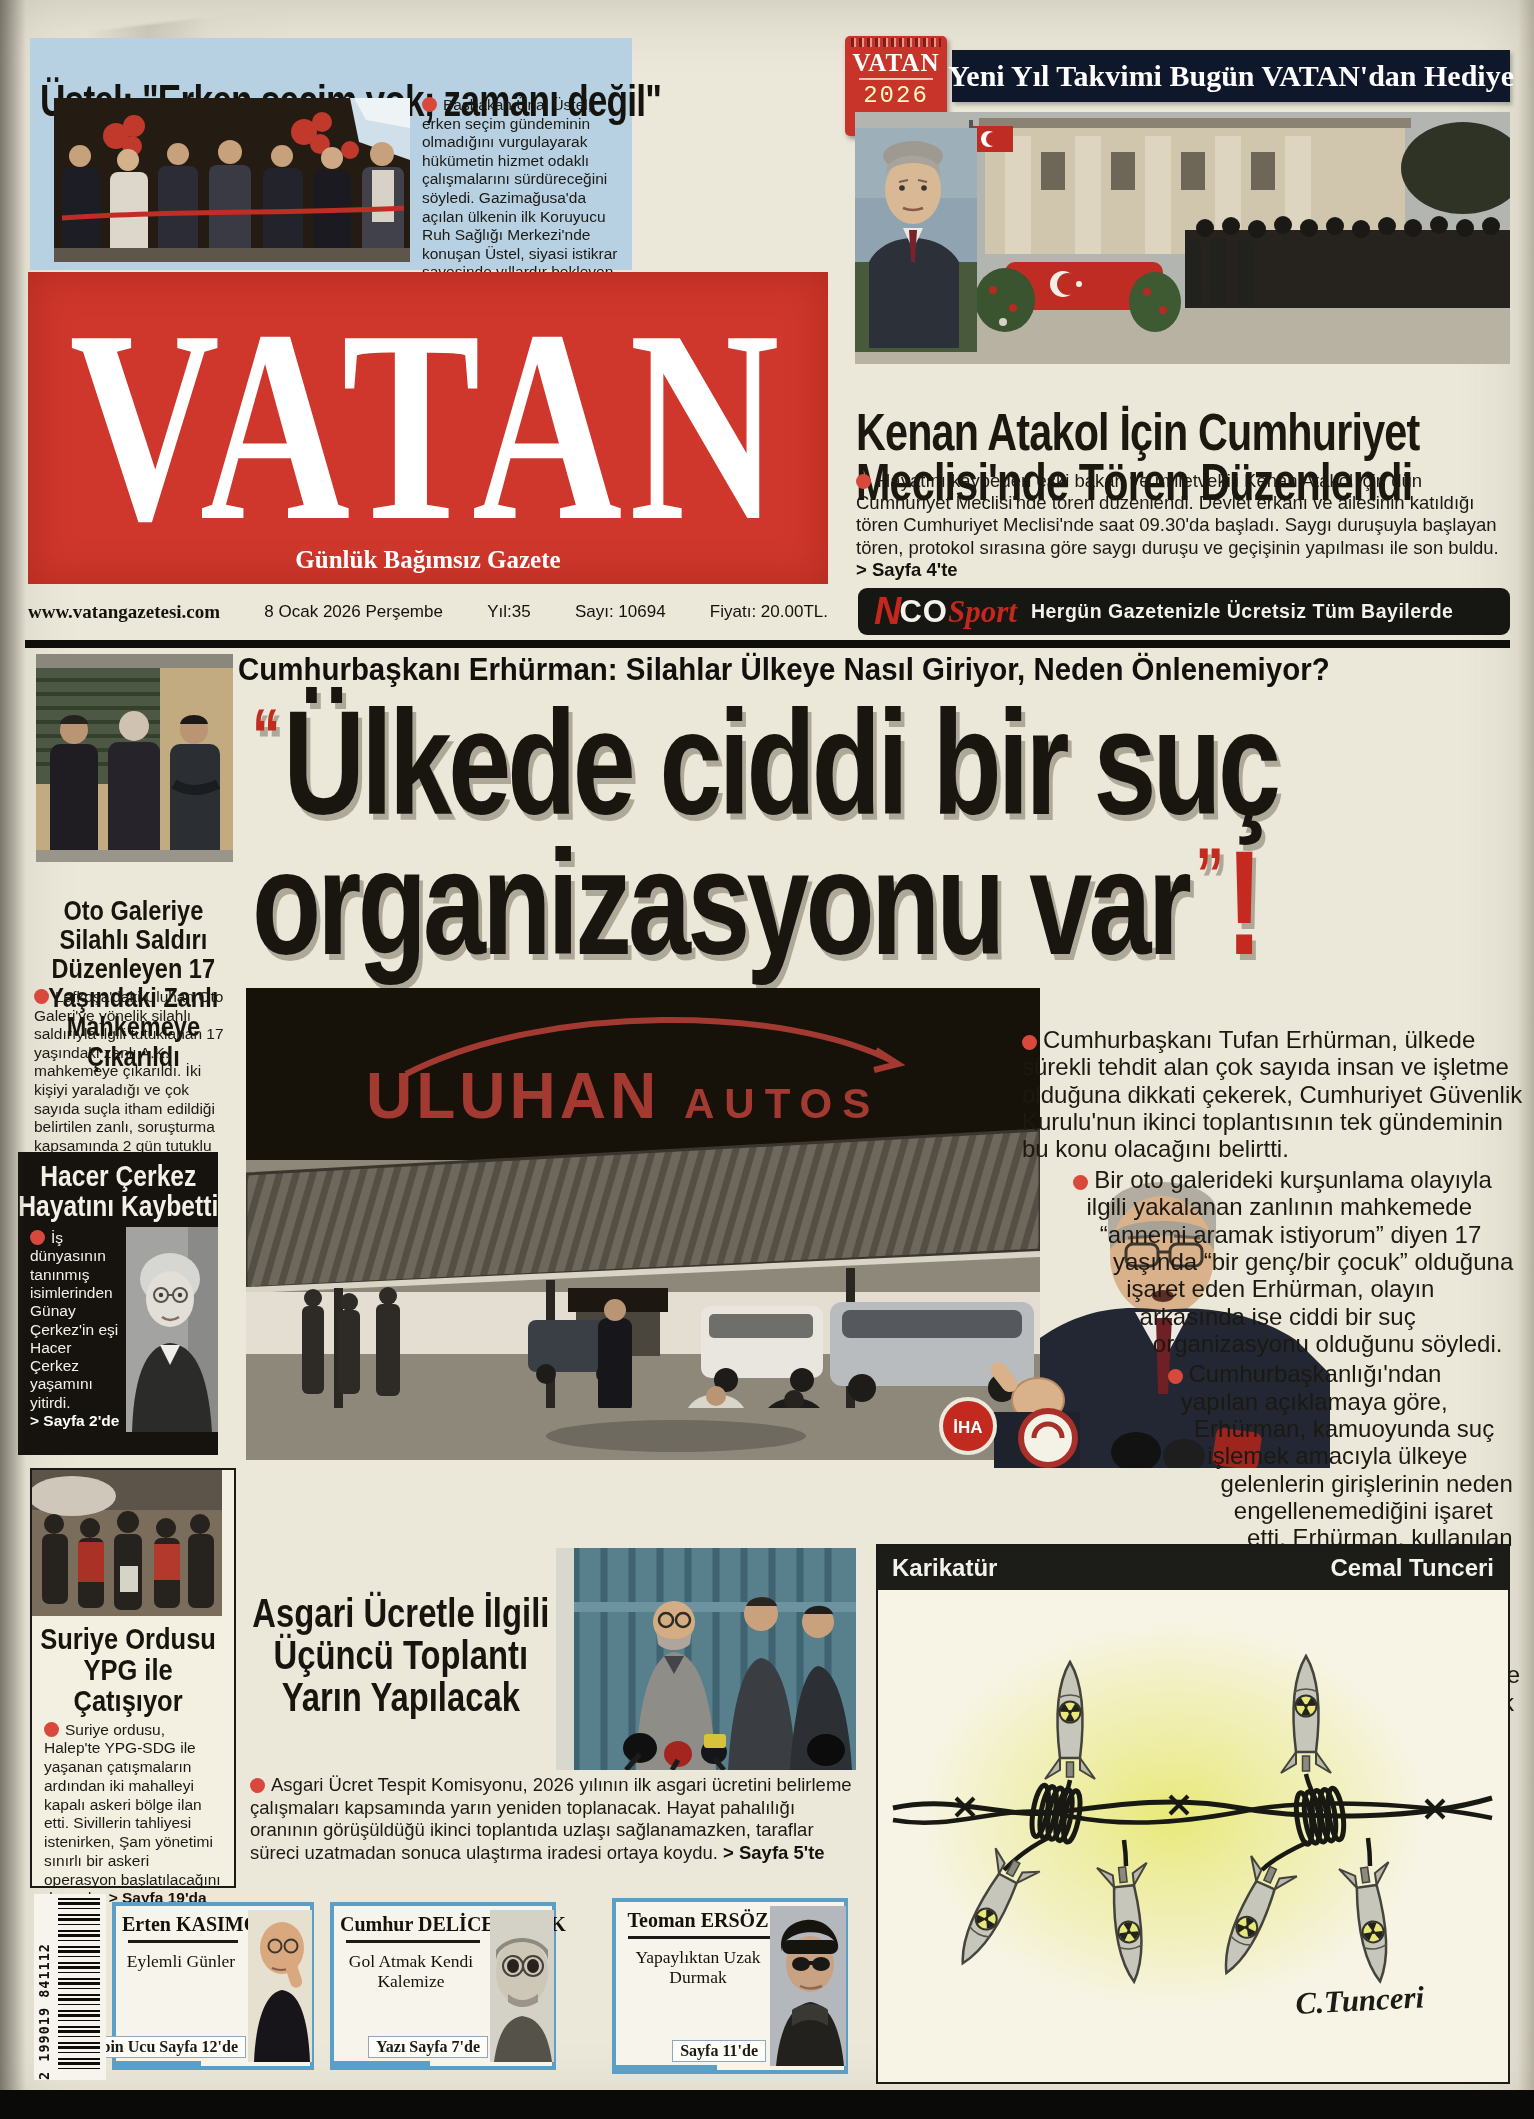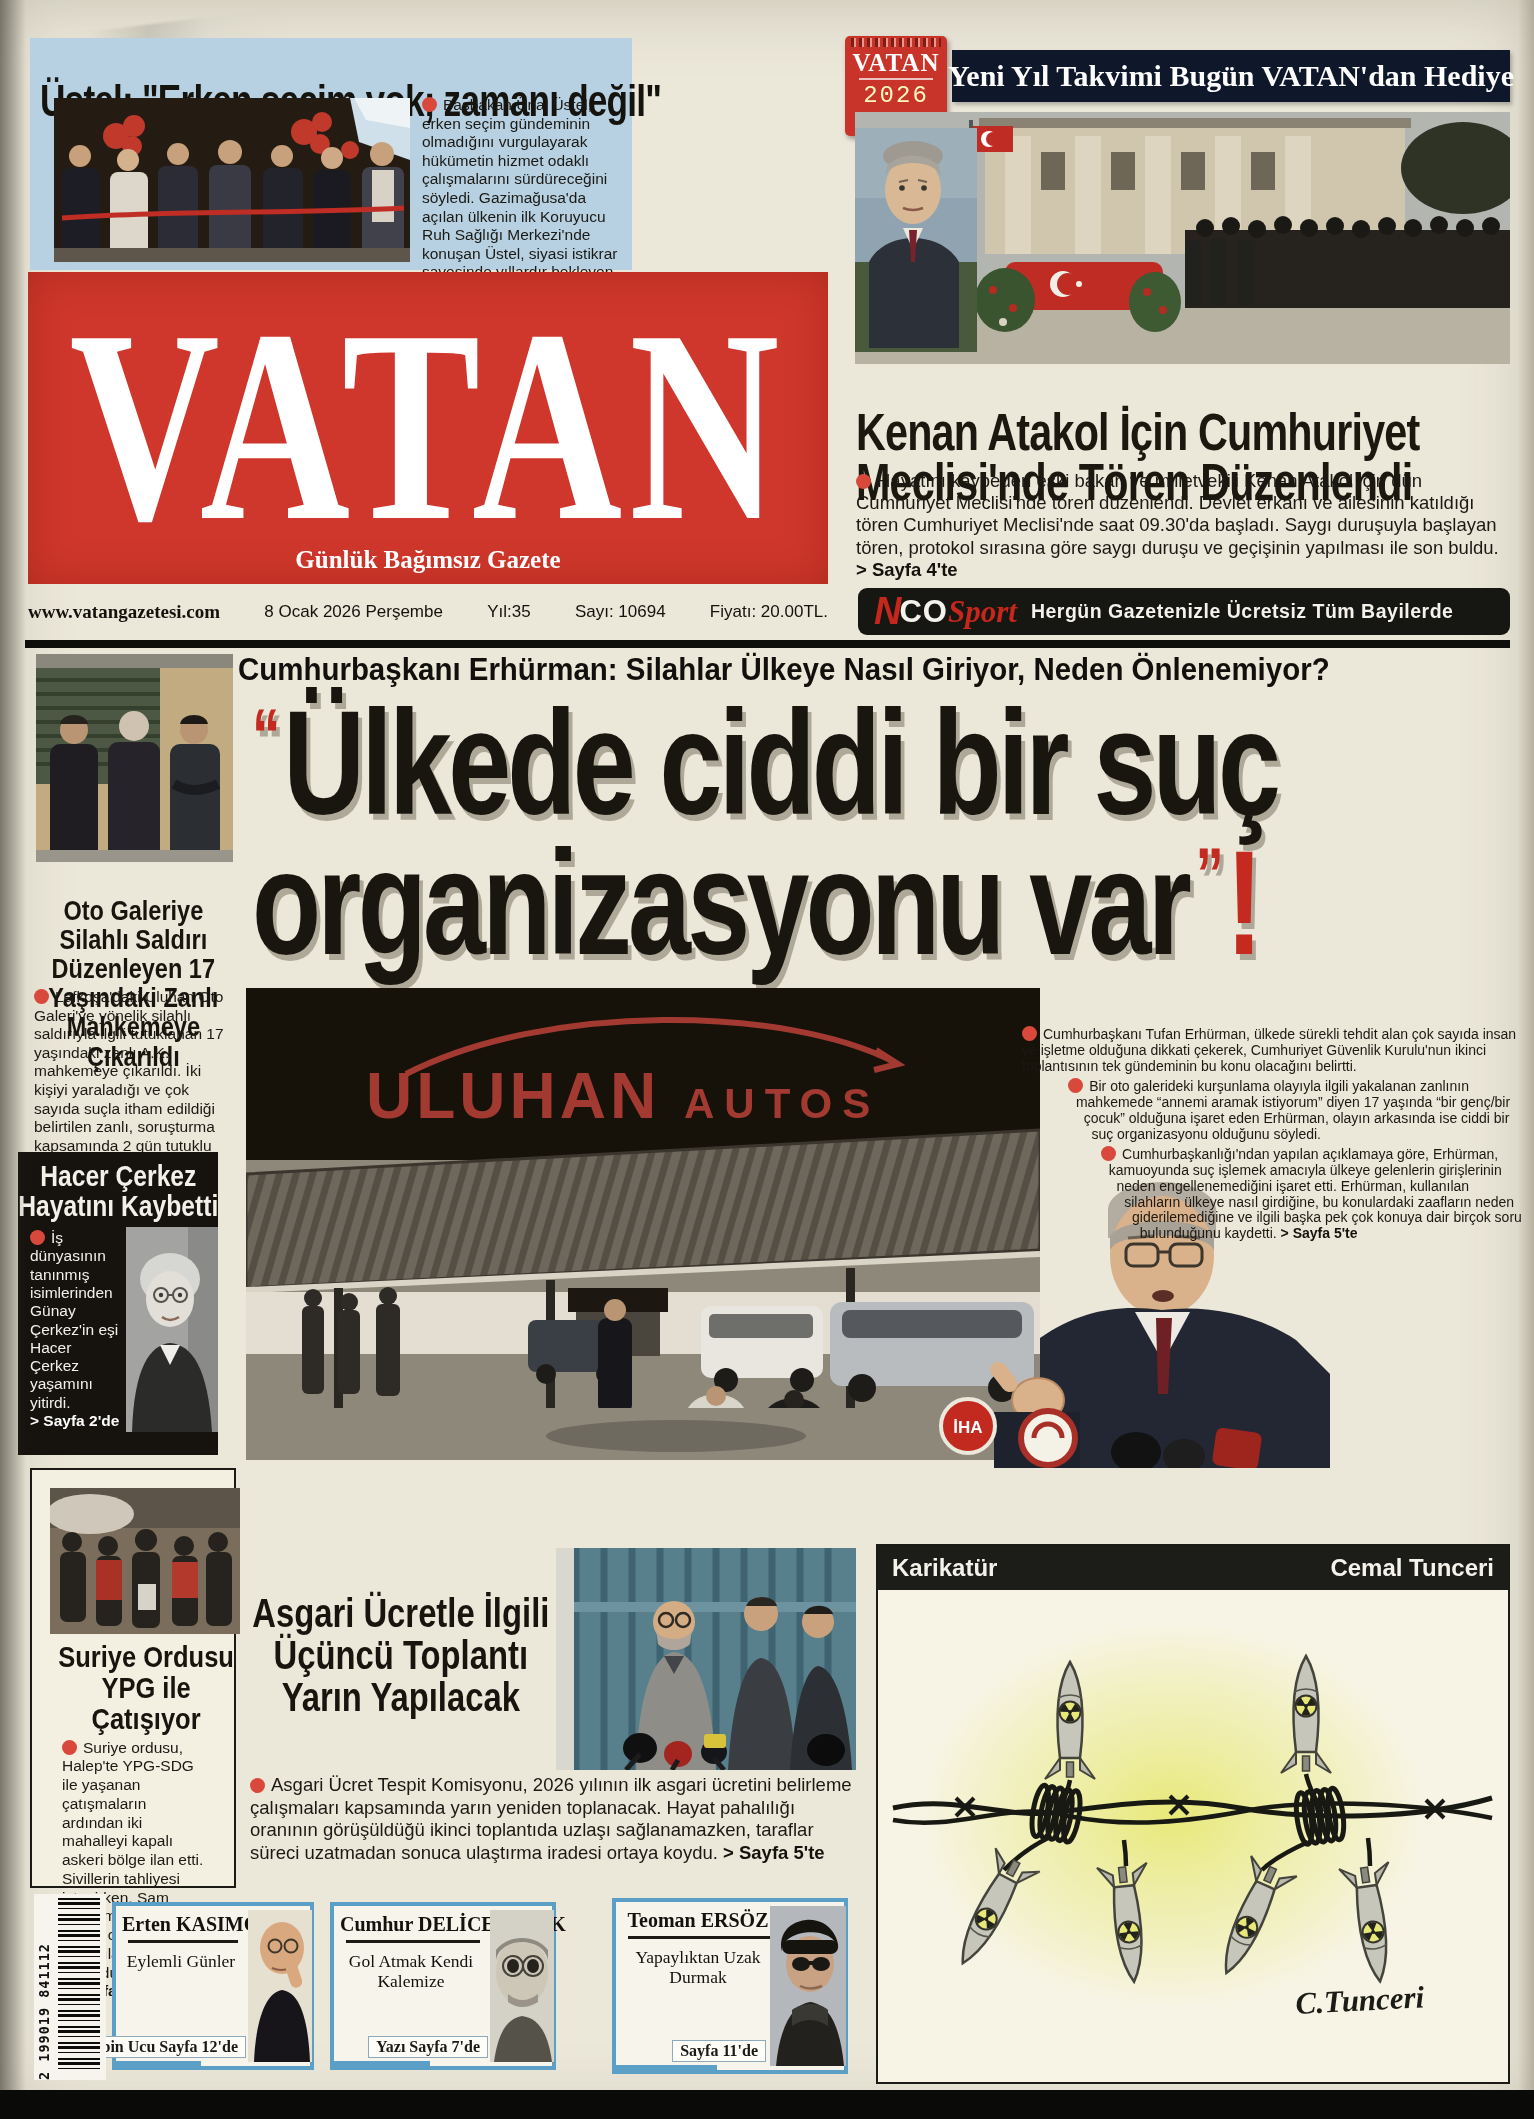--- a/index.html
+++ b/index.html
@@ -76,41 +76,41 @@
         transform:scaleX(.76);transform-origin:left top;color:#18160f;white-space:nowrap;
         text-shadow:5px 6px 0 rgba(124,117,100,.55)}
   .mh1{top:688px}
   .mh2{top:828px}
   .rq{color:#c42a1f;font-size:.5em;position:relative;top:-.72em;letter-spacing:-4px;margin-right:8px}
   .rq2{margin:0 0 0 10px}
   .bang{color:#c42a1f;margin-left:6px}
 
   .main-photo{position:absolute;left:246px;top:988px;width:794px;height:472px;overflow:hidden;background:#16120d}
   .erh-photo{position:absolute;left:930px;top:1160px;width:400px;height:308px}
-  .main-text{position:absolute;left:1022px;top:1026px;width:502px;font-size:14px;line-height:1.14;color:#1b1912}
+  .main-text{position:absolute;left:1022px;top:1026px;width:502px;font-size:24px;line-height:1.14;color:#1b1912}
   .main-text p{margin:0 0 3px 0}
   .intrude{float:left;width:292px;height:430px;margin-top:94px;
         shape-outside:polygon(0 0,13% 0,100% 100%,0 100%)}
 
   
   .oto-photo{position:absolute;left:36px;top:654px;width:197px;height:208px;overflow:hidden;background:#3c4435}
   .oto-hl{position:absolute;left:30px;top:868px;width:246px;font-size:28px;line-height:1.04;text-align:center;
         color:#17150e;transform:scaleX(.84);transform-origin:left top}
   .oto-body{position:absolute;left:34px;top:988px;width:200px;margin:0;font-size:15.5px;line-height:1.2}
 
   .cerkez{position:absolute;left:18px;top:1152px;width:200px;height:303px;background:#16130f;color:#f3f0e8;overflow:hidden}
   .cerkez-hl{width:236px;margin:10px 0 6px;font-size:29px;line-height:1.02;text-align:center;
         transform:scaleX(.85);transform-origin:left top}
   .cerkez-row{display:flex;padding:0 0 0 12px}
   .cerkez-body{width:96px;margin:2px 4px 0 0;font-size:15.5px;line-height:1.18}
   .cerkez-ref{font-weight:bold;color:#fff}
   .cerkez-photo{width:92px;height:205px;background:#8f8f8d}
 
   .suriye{position:absolute;left:30px;top:1468px;width:206px;height:420px;background:#f3f0e2;
-        border:2px solid #1c1a15;box-sizing:border-box;padding:18px}
+        border:2px solid #1c1a15;box-sizing:border-box;padding:0}
   .suriye-photo{width:190px;height:146px;overflow:hidden;background:#6e6252}
   .suriye-hl{width:226px;margin:8px 0 4px;font-size:30px;line-height:1.03;text-align:center;
         color:#17150e;transform:scaleX(.85);transform-origin:left top}
   .suriye-body{margin:2px 12px 0;font-size:15.5px;line-height:1.21}
 
   
   .asgari-hl{position:absolute;left:248px;top:1552px;width:382px;font-size:41px;line-height:1.02;
         text-align:center;color:#17150e;transform:scaleX(.8);transform-origin:left top}
   .asgari-photo{position:absolute;left:556px;top:1548px;width:300px;height:222px;overflow:hidden;background:#46707c}
   .asgari-body{position:absolute;left:250px;top:1774px;width:608px;margin:0;font-size:18.5px;line-height:1.22}

